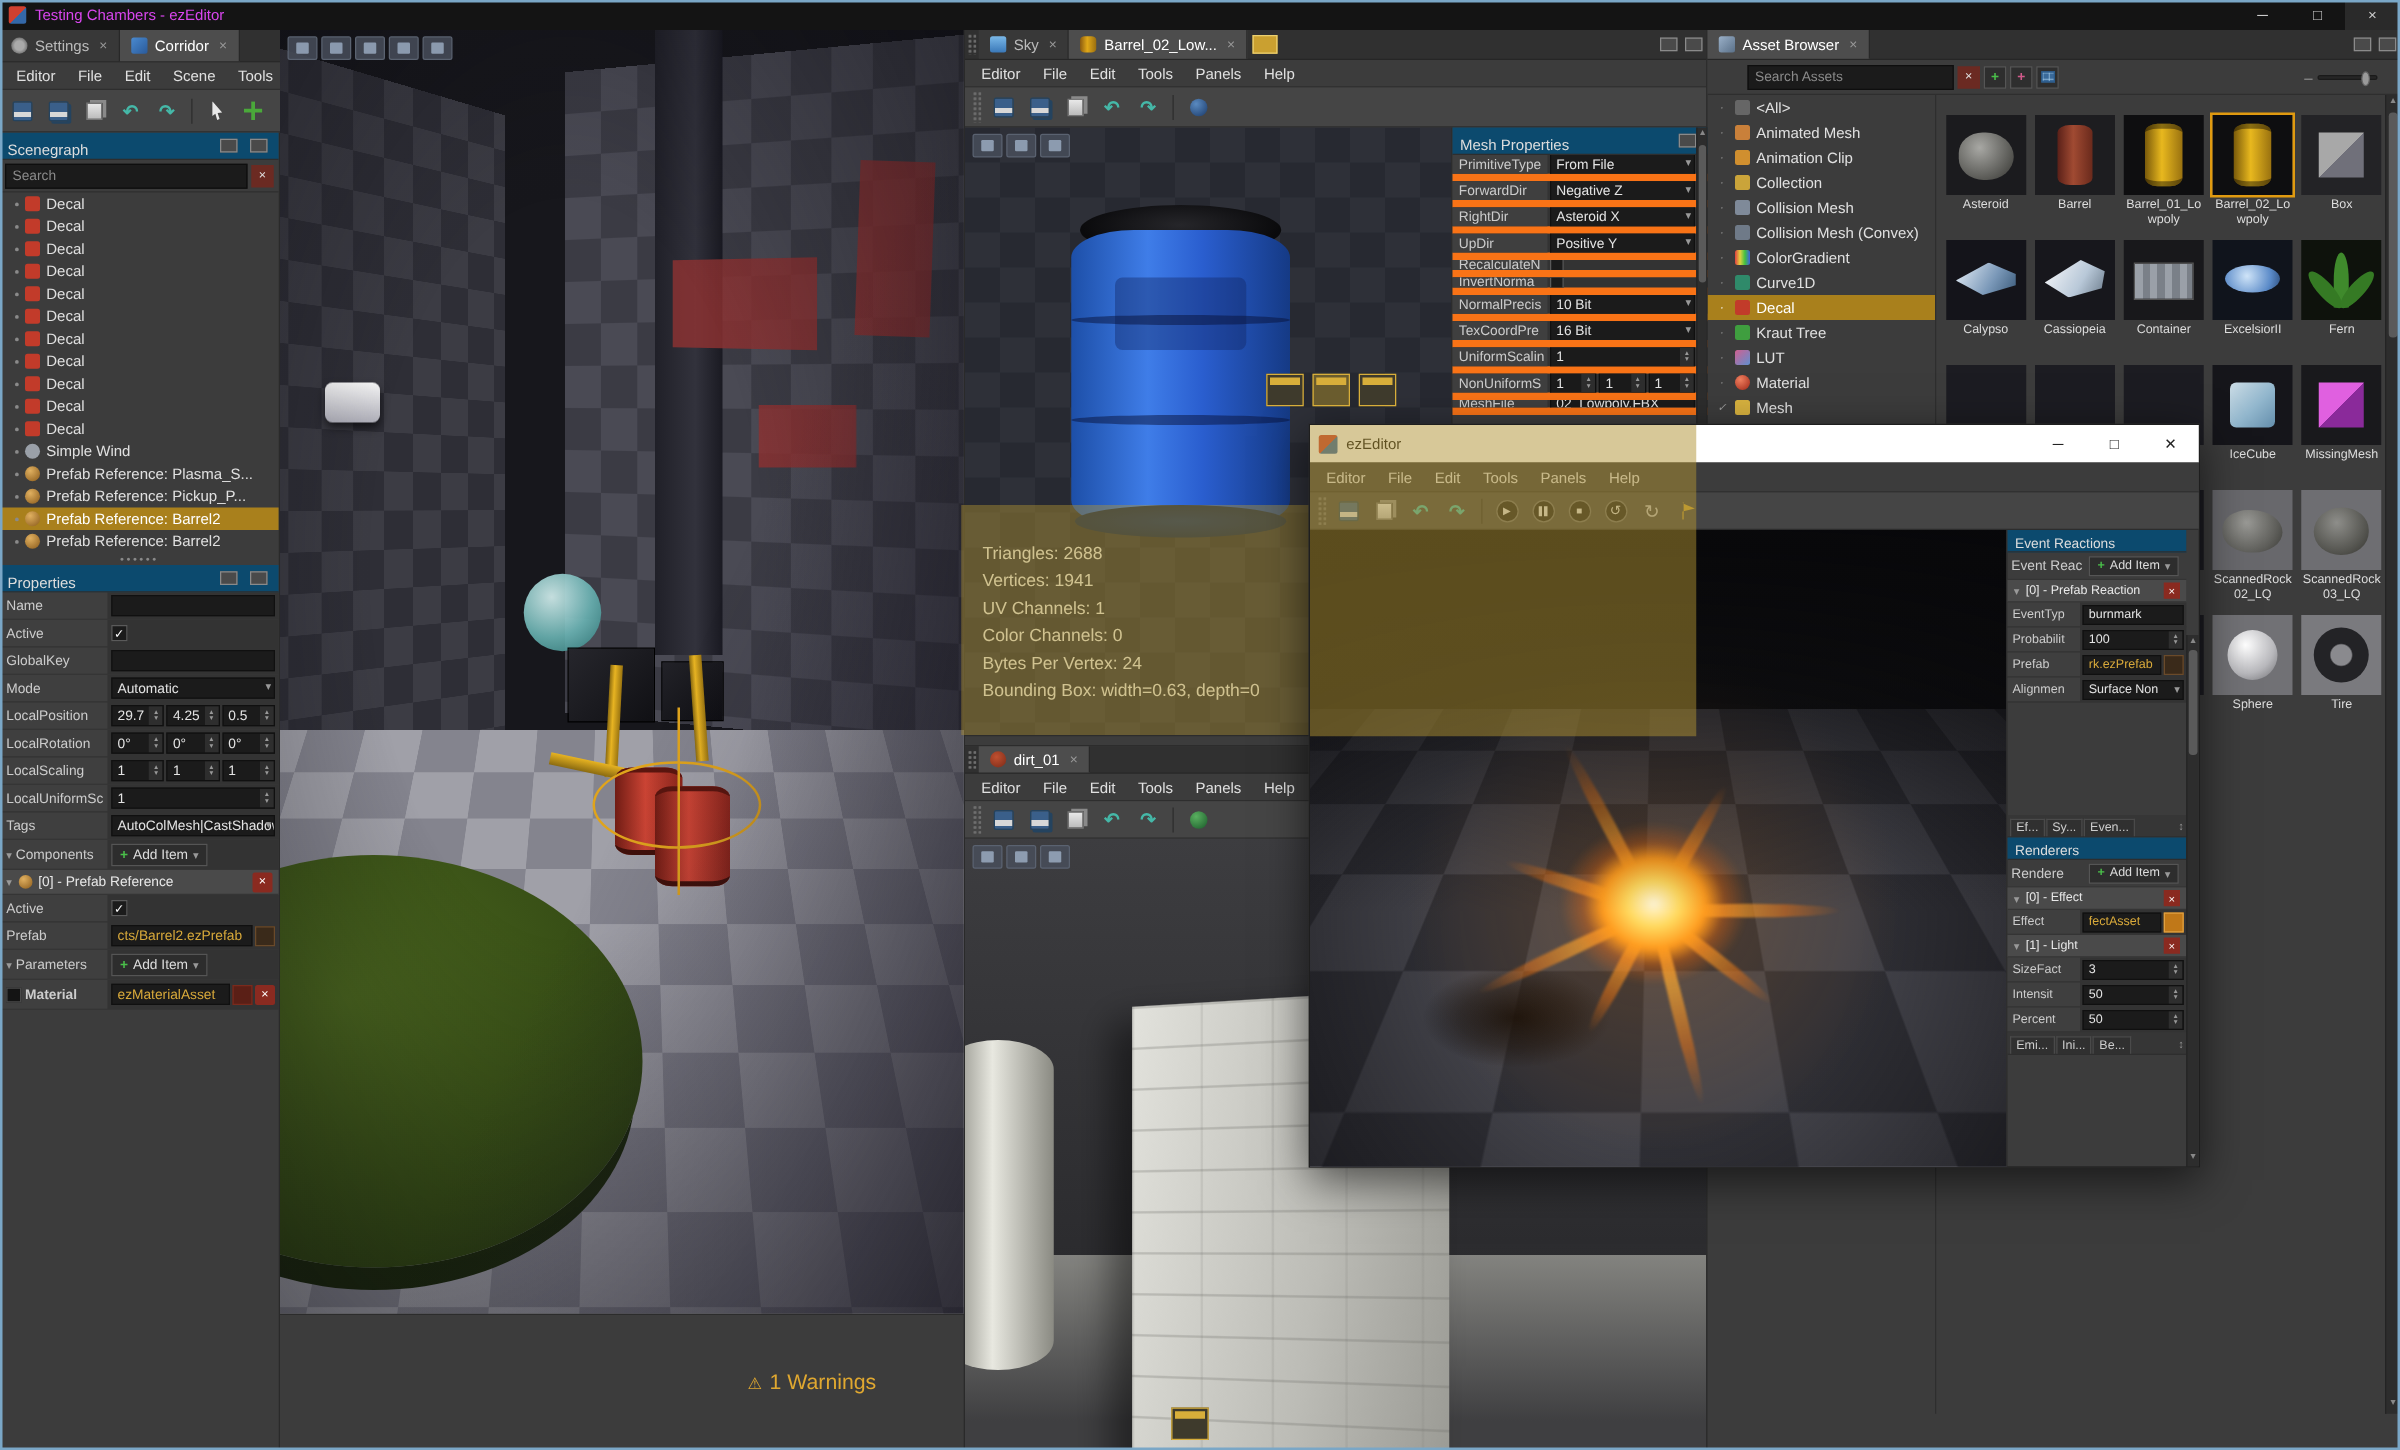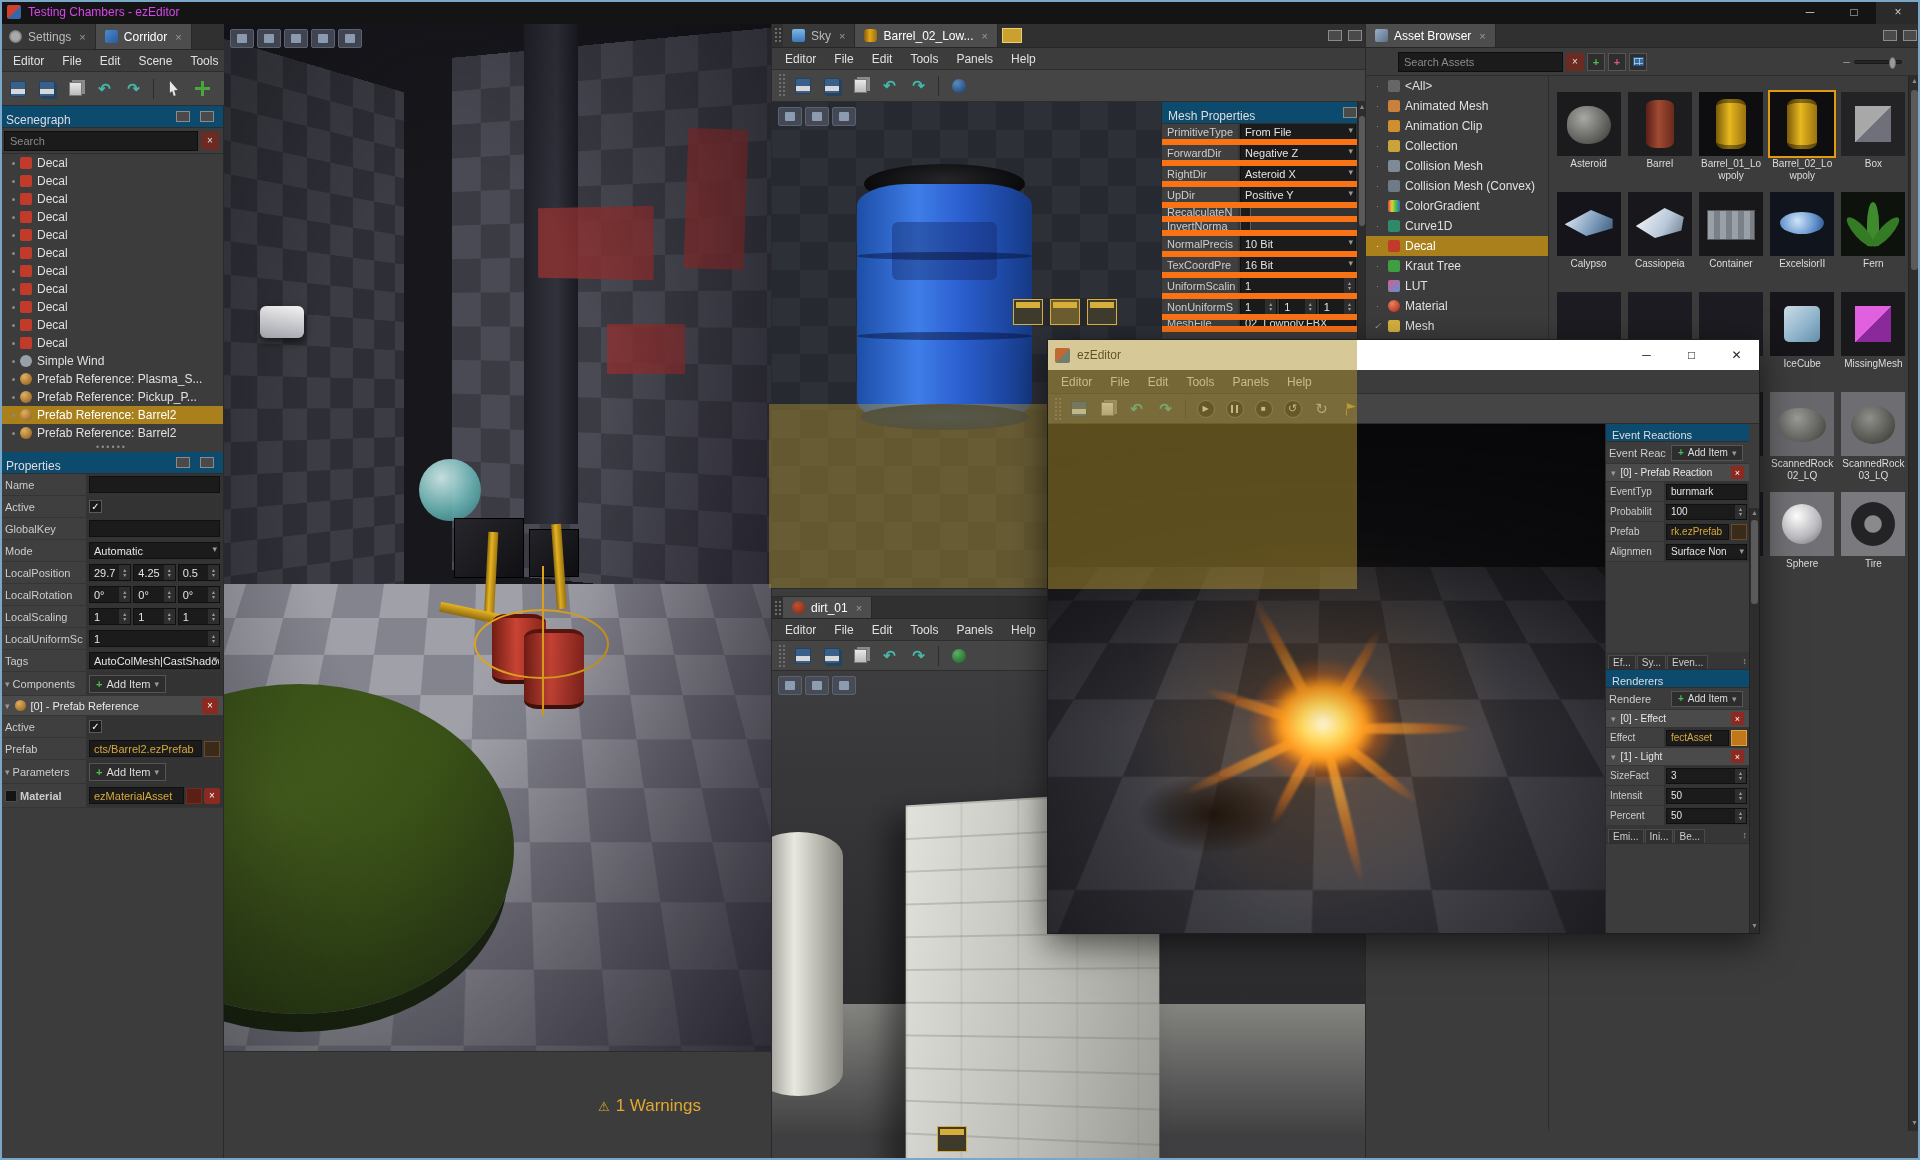--- a/index.html
+++ b/index.html
@@ -707,20 +707,28 @@
   </div>
 
   <div id="mesh-main" style="position:absolute;top:78px;left:0;width:594px;height:486px">
     <div id="mesh-viewport">
       <div class="bb-cap"></div>
       <div class="bb-body"></div>
       <div class="bb-label"></div>
       <div class="bb-ridge" style="top:150px"></div>
       <div class="bb-ridge" style="top:230px"></div>
       <div class="bb-bot"></div>
+      <div class="stat-block">
+          <div class="stat-line">Triangles: 2688</div>
+          <div class="stat-line">Vertices: 1941</div>
+          <div class="stat-line">UV Channels: 1</div>
+          <div class="stat-line">Color Channels: 0</div>
+          <div class="stat-line">Bytes Per Vertex: 24</div>
+          <div class="stat-line">Bounding Box: width=0.63, depth=0</div>
+        </div>
       <div class="vp-tools">
         <div class="vpt"></div>
         <div class="vpt"></div>
         <div class="vpt"></div>
       </div>
     </div>
     <div id="mesh-props">
       <div class="panel-header">
         <span>Mesh Properties</span>
         <span class="fill"></span>

